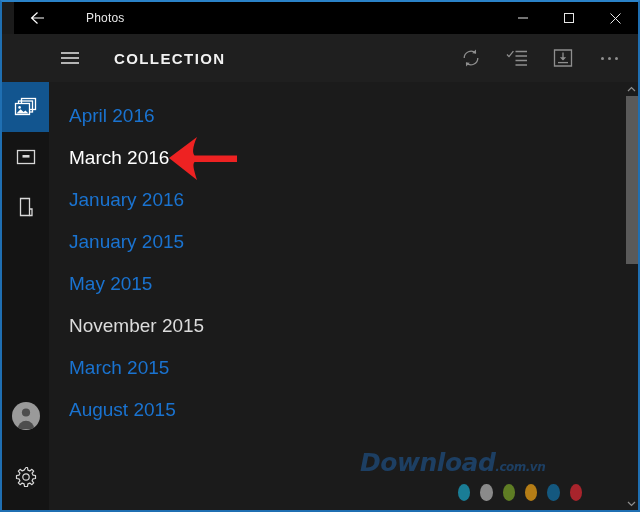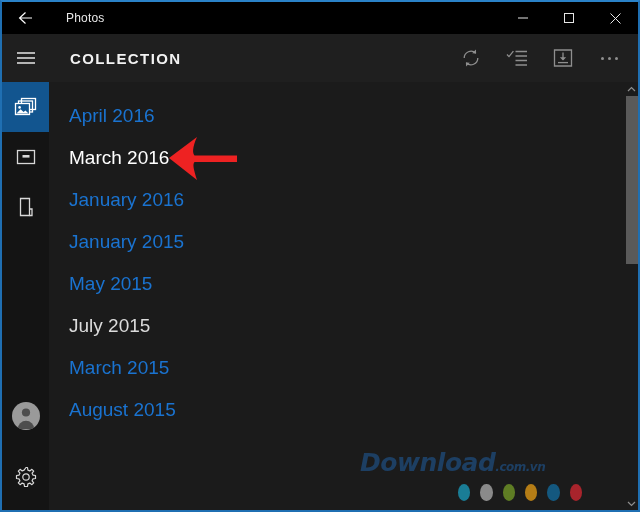--- a/index.html
+++ b/index.html
@@ -18,25 +18,26 @@
     overflow: hidden;
     background: #1b1b1b;
     box-sizing: border-box;
     border: 2px solid #1f6fb2;
     border-top: 2px solid #2a82c8;
   }
 
   
   .titlebar {
     position: absolute;
-    top: 0; left: 0; right: 0;
+    top: 0; left: 12px; right: 0;
     height: 32px;
     background: #000000;
     display: flex;
     align-items: center;
+    gap: 8px;
   }
   .back-btn {
     width: 46px;
     height: 32px;
     display: flex;
     align-items: center;
     justify-content: center;
     color: #ffffff;
   }
   .back-btn svg { display: block; }
@@ -63,20 +64,21 @@
   .win-ctl svg { display: block; }
 
   
   .cmdbar {
     position: absolute;
     top: 32px; left: 0; right: 0;
     height: 48px;
     background: #1f1f1f;
     display: flex;
     align-items: center;
+    padding-left: 44px;
   }
   .hamburger {
     width: 47px;
     height: 48px;
     display: flex;
     align-items: center;
     justify-content: center;
     background: #1f1f1f;
     flex: 0 0 auto;
   }
@@ -398,21 +400,21 @@
     </div>
   </div>
 
   <div class="content">
     <div class="month-list" id="month-list">
         <div class="month-item">April 2016</div>
         <div class="month-item current">March 2016</div>
         <div class="month-item">January 2016</div>
         <div class="month-item">January 2015</div>
         <div class="month-item">May 2015</div>
-        <div class="month-item plain">July 2015</div>
+        <div class="month-item plain">November 2015</div>
         <div class="month-item">March 2015</div>
         <div class="month-item">August 2015</div>
       </div>
   </div>
 
   <div class="scrollbar">
     <div class="sb-arrow up">
       <span>
         <svg width="9" height="7" viewBox="0 0 9 7">
             <path d="M1 5 L4.5 1.6 L8 5" fill="none" stroke="currentColor" stroke-width="1.2"></path>

